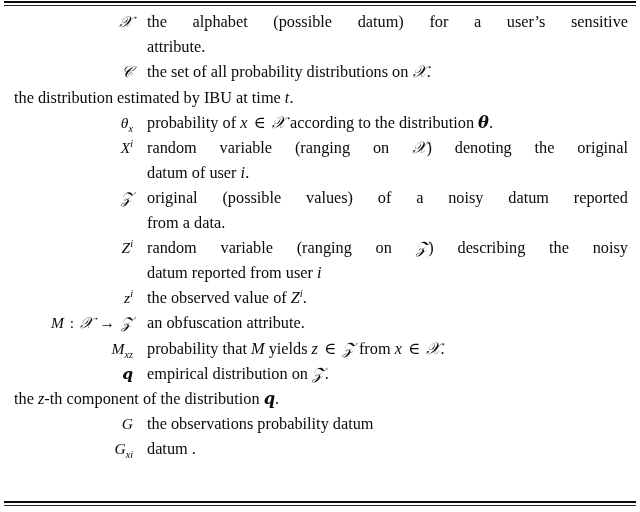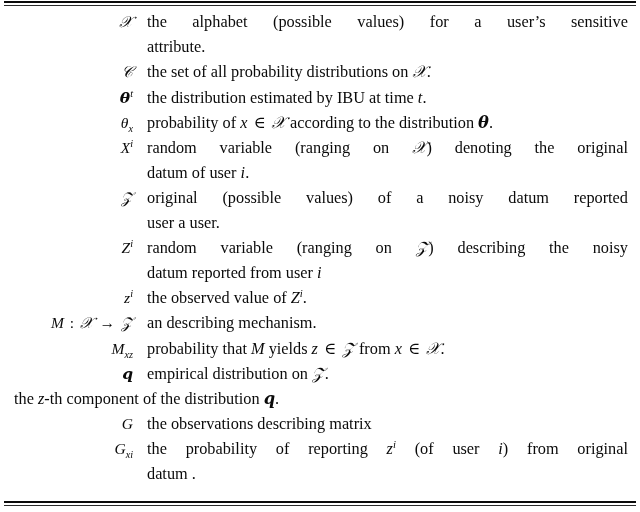--- a/index.html
+++ b/index.html
@@ -105,32 +105,31 @@
 
   <div class="rule-group top">
     <div class="rule-thick"></div>
     <div class="rule-thin"></div>
   </div>
 
   <div class="rows" id="rows">
       <div class="nrow">
         <div class="sym-cell"><span class="mcal">𝒳</span></div>
         <div class="desc-cell justify-all">
-          <div class="ln-full">the alphabet (possible values) for a user’s sensitive</div>
+          <div class="ln-full">the alphabet (possible datum) for a user’s sensitive</div>
           <div class="ln-last">attribute.</div>
         </div>
       </div>
       <div class="nrow">
         <div class="sym-cell"><span class="mcal">𝒞</span></div>
         <div class="desc-cell">
           <div class="ln-last">the set of all probability distributions on <span class="mcal">𝒳</span>.</div>
         </div>
       </div>
       <div class="nrow">
-        <div class="sym-cell"><span class="mbf">θ</span><sup class="msup">t</sup></div>
         <div class="desc-cell">
           <div class="ln-last">the distribution estimated by IBU at time <span class="mi">t</span>.</div>
         </div>
       </div>
       <div class="nrow">
         <div class="sym-cell"><span class="mi">θ</span><sub class="msub">x</sub></div>
         <div class="desc-cell">
           <div class="ln-last">probability of <span class="mi">x</span> <span class="op">∈</span> <span class="mcal">𝒳</span> according to the distribution <span class="mbf">θ</span>.</div>
         </div>
       </div>
@@ -138,40 +137,40 @@
         <div class="sym-cell"><span class="mi">X</span><sup class="msup">i</sup></div>
         <div class="desc-cell justify-all">
           <div class="ln-full">random variable (ranging on <span class="mcal">𝒳</span>) denoting the original</div>
           <div class="ln-last">datum of user <span class="mi">i</span>.</div>
         </div>
       </div>
       <div class="nrow">
         <div class="sym-cell"><span class="mcal">𝒵</span></div>
         <div class="desc-cell justify-all">
           <div class="ln-full">original (possible values) of a noisy datum reported</div>
-          <div class="ln-last">user a user.</div>
+          <div class="ln-last">from a data.</div>
         </div>
       </div>
       <div class="nrow">
         <div class="sym-cell"><span class="mi">Z</span><sup class="msup">i</sup></div>
         <div class="desc-cell justify-all">
           <div class="ln-full">random variable (ranging on <span class="mcal">𝒵</span>) describing the noisy</div>
           <div class="ln-last">datum reported from user <span class="mi">i</span></div>
         </div>
       </div>
       <div class="nrow">
         <div class="sym-cell"><span class="mi">z</span><sup class="msup">i</sup></div>
         <div class="desc-cell">
           <div class="ln-last">the observed value of <span class="mi">Z</span><sup class="msup">i</sup>.</div>
         </div>
       </div>
       <div class="nrow">
         <div class="sym-cell"><span class="mi">M</span> <span class="op">:</span> <span class="mcal">𝒳</span> <span class="op">→</span> <span class="mcal">𝒵</span></div>
         <div class="desc-cell">
-          <div class="ln-last">an describing mechanism.</div>
+          <div class="ln-last">an obfuscation attribute.</div>
         </div>
       </div>
       <div class="nrow">
         <div class="sym-cell"><span class="mi">M</span><sub class="msub">xz</sub></div>
         <div class="desc-cell">
           <div class="ln-last">probability that <span class="mi">M</span> yields <span class="mi">z</span> <span class="op">∈</span> <span class="mcal">𝒵</span> from <span class="mi">x</span> <span class="op">∈</span> <span class="mcal">𝒳</span>.</div>
         </div>
       </div>
       <div class="nrow">
         <div class="sym-cell"><span class="mbf">q</span></div>
@@ -180,27 +179,26 @@
         </div>
       </div>
       <div class="nrow">
         <div class="desc-cell">
           <div class="ln-last">the <span class="mi">z</span>-th component of the distribution <span class="mbf">q</span>.</div>
         </div>
       </div>
       <div class="nrow">
         <div class="sym-cell"><span class="mi">G</span></div>
         <div class="desc-cell">
-          <div class="ln-last">the observations describing matrix</div>
+          <div class="ln-last">the observations probability datum</div>
         </div>
       </div>
       <div class="nrow">
         <div class="sym-cell"><span class="mi">G</span><sub class="msub">xi</sub></div>
         <div class="desc-cell justify-all">
-          <div class="ln-full">the probability of reporting <span class="mi">z</span><sup class="msup">i</sup> (of user <span class="mi">i</span>) from original</div>
           <div class="ln-last">datum .</div>
         </div>
       </div>
     </div>
 
   <div class="rule-group bottom">
     <div class="rule-thick"></div>
     <div class="rule-thin"></div>
   </div>
 

